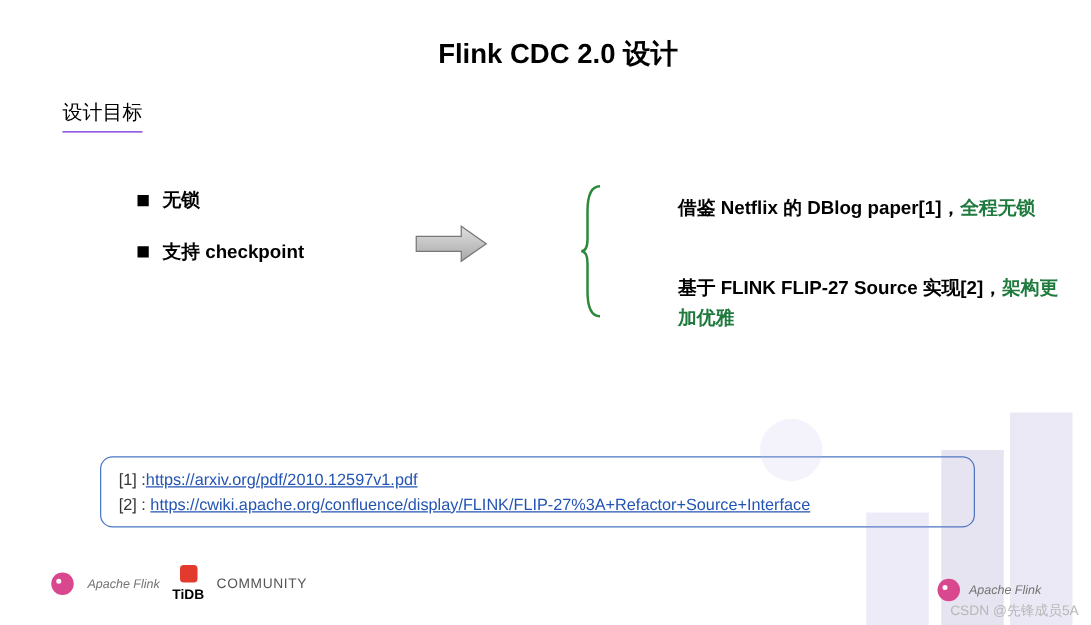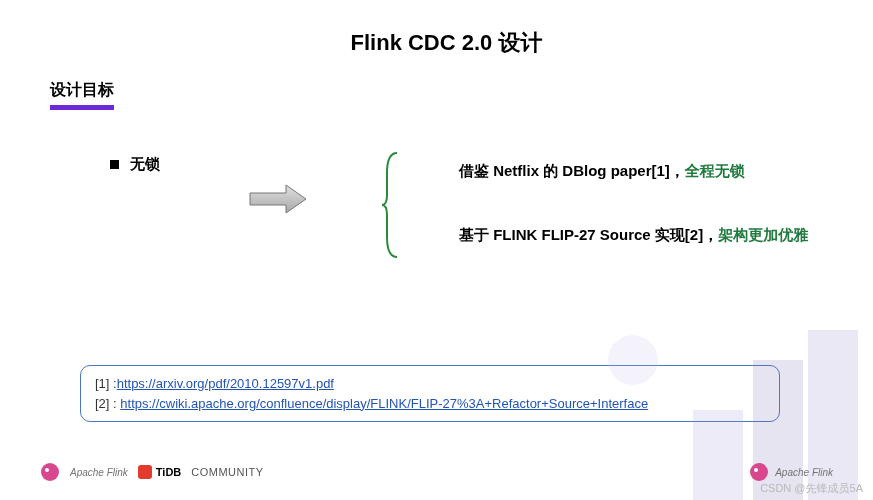--- a/index.html
+++ b/index.html
@@ -20,25 +20,25 @@
     }
     .title {
       text-align: center;
       font-size: 22px;
       font-weight: bold;
       color: #000;
       margin-bottom: 22px;
     }
     .subtitle {
       font-size: 16px;
-      font-weight: bold;
+      font-weight: normal;
       color: #000;
       display: inline-block;
       padding-bottom: 4px;
-      border-bottom: 5px solid #6d28d9;
+      border-bottom: 1px solid #6d28d9;
       margin-left: 10px;
     }
     .content {
       margin-top: 45px;
       display: flex;
       align-items: flex-start;
       padding-left: 70px;
       gap: 48px;
     }
     .goals {
@@ -132,20 +132,21 @@
     }
     .brand-text-i {
       font-style: italic;
     }
     .tidb-badge {
       display: inline-flex;
       align-items: center;
       gap: 4px;
       font-size: 11px;
       font-weight: bold;
+      flex-direction: column;
     }
     .tidb-icon {
       width: 14px;
       height: 14px;
       background: #e33a2e;
       border-radius: 3px;
       display: inline-block;
     }
     .tidb-text { color: #000; }
     .community-text {
@@ -175,20 +176,21 @@
 
 <div class="slide">
 
   <div class="title">Flink CDC 2.0 设计</div>
 
   <div class="subtitle">设计目标</div>
 
   <div class="content">
     <ul class="goals">
       <li>无锁</li>
+      <li>支持 checkpoint</li>
     </ul>
 
     <svg class="arrow" width="60" height="32" viewBox="0 0 60 32">
       <defs>
         <linearGradient id="ag" x1="0" y1="0" x2="0" y2="1">
           <stop offset="0" stop-color="#e0e0e0"></stop>
           <stop offset="1" stop-color="#a8a8a8"></stop>
         </linearGradient>
       </defs>
       <path d="M2 10 L38 10 L38 2 L58 16 L38 30 L38 22 L2 22 Z" fill="url(#ag)" stroke="#777" stroke-width="1"></path>

